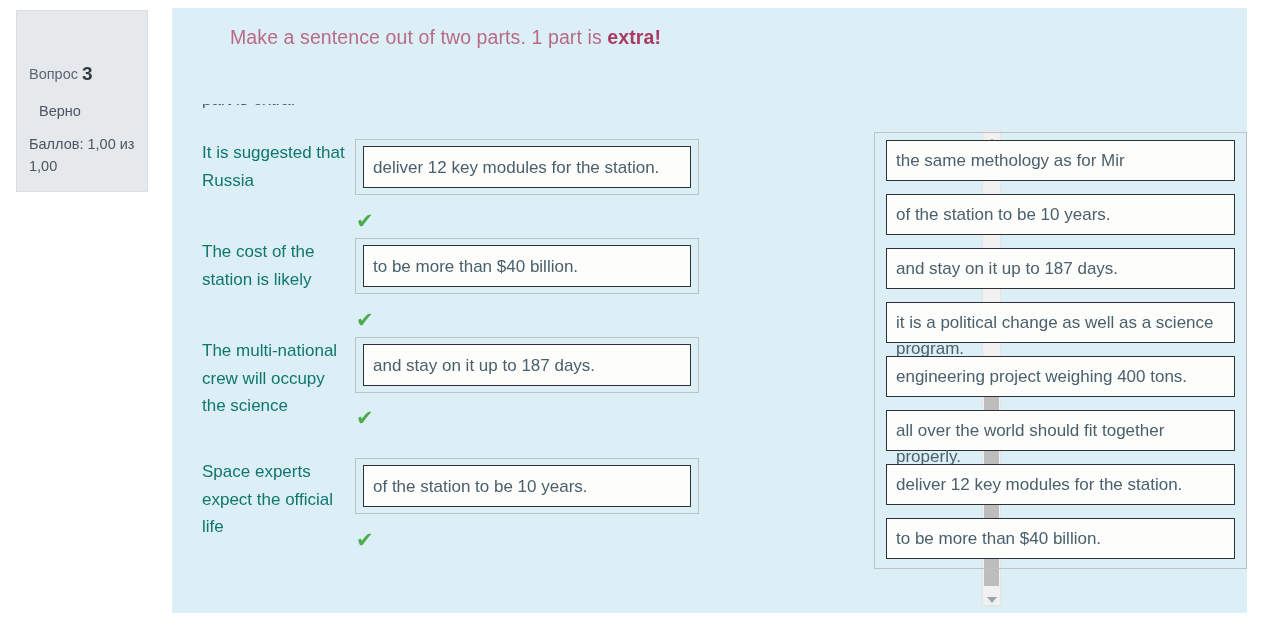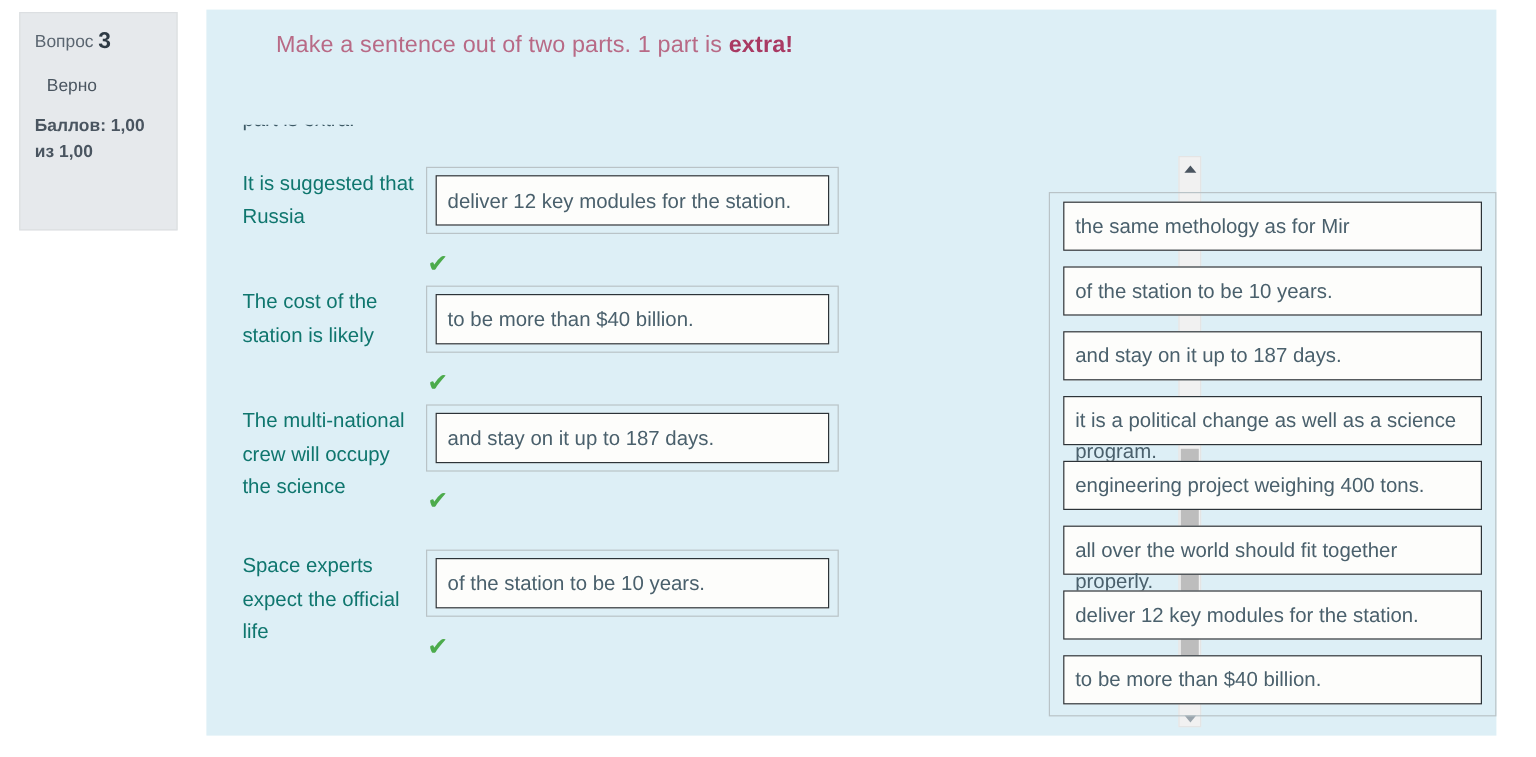--- a/index.html
+++ b/index.html
@@ -28,34 +28,34 @@
     box-sizing: border-box;
     padding: 10px 12px 0 12px;
     color: #4a5560;
     font-size: 14.5px;
     line-height: 1.52;
   }
   #question-info .qline {
     color: #5a6570;
     margin-bottom: 11px;
     white-space: nowrap;
+    margin-top: 39px;
   }
   #question-info .qnum {
     font-size: 19px;
     font-weight: bold;
     color: #2e3a44;
     vertical-align: -1px;
     margin-left: 4px;
   }
   #question-info .state {
     margin-bottom: 11px;
     margin-left: 10px;
   }
   #question-info .marks {
-    font-weight: bold;
   }
   #question-info .flagrow {
     display: block;
     line-height: 1.5;
   }
   #question-info .flagrow .flag-ico {
     display: inline-block;
     width: 13px;
     height: 14px;
     vertical-align: -2px;
@@ -202,21 +202,20 @@
 
   
   #answer-bank {
     position: absolute;
     left: 702px;
     top: 124px;
     width: 373px;
     border: 1px solid #b9c3c7;
     box-sizing: border-box;
     padding: 7px 11px 9px 11px;
-    margin-top: 28px;
   }
   .bank-item {
     box-sizing: border-box;
     width: 100%;
     height: 41px;
     border: 1px solid #2c3338;
     background: #fdfdfb;
     color: #4a606c;
     font-size: 17px;
     line-height: 1.5;

